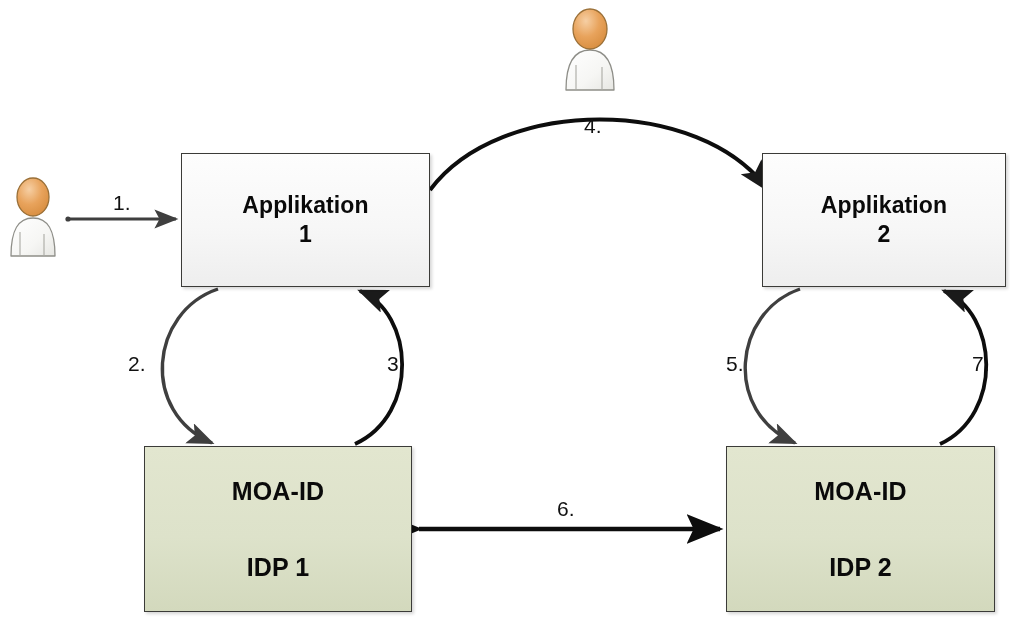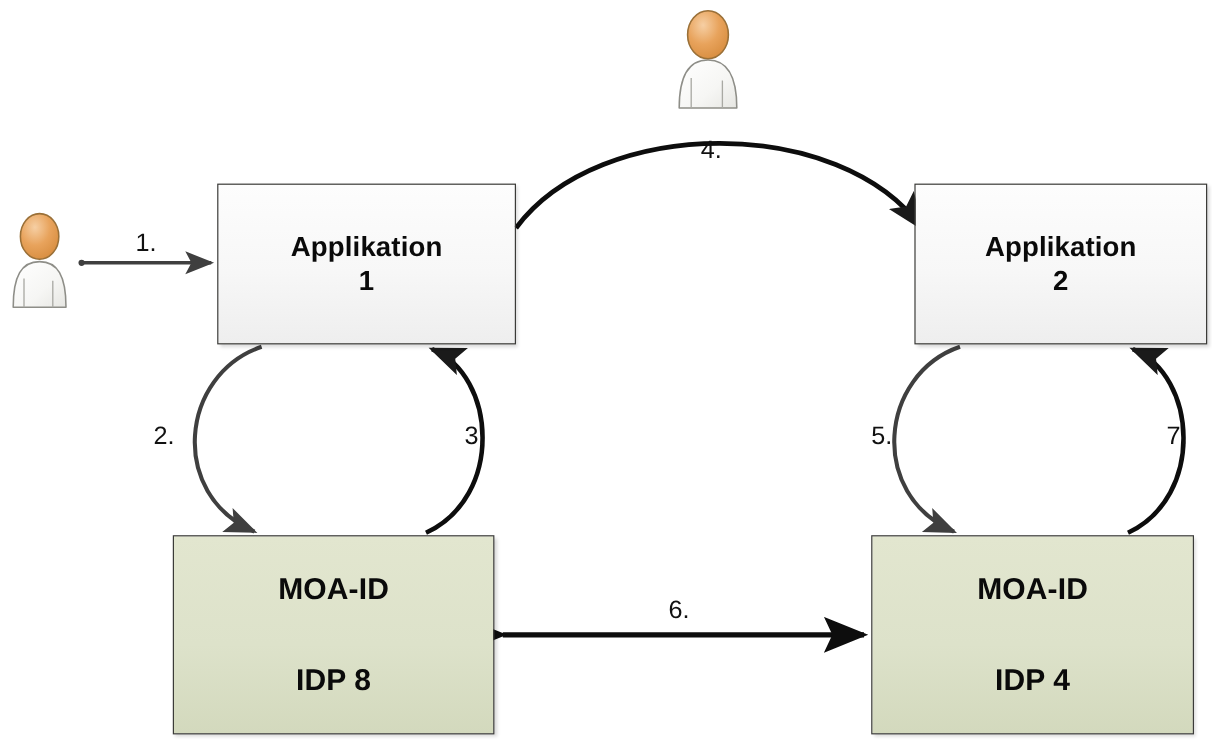--- a/index.html
+++ b/index.html
@@ -159,26 +159,26 @@
     <span class="line">1</span>
   </div>
 
   <div class="node node-app" style="left:762px; top:153px; width:244px; height:134px;">
     <span class="line">Applikation</span>
     <span class="line">2</span>
   </div>
 
   <div class="node node-idp" style="left:144px; top:446px; width:268px; height:166px;">
     <span class="line">MOA-ID</span>
-    <span class="line">IDP 8</span>
+    <span class="line">IDP 1</span>
   </div>
 
   <div class="node node-idp" style="left:726px; top:446px; width:269px; height:166px;">
     <span class="line">MOA-ID</span>
-    <span class="line">IDP 4</span>
+    <span class="line">IDP 2</span>
   </div>
 
   <div class="step-label" style="left:113px; top:192px;">1.</div>
   <div class="step-label" style="left:128px; top:353px;">2.</div>
   <div class="step-label" style="left:387px; top:353px;">3.</div>
   <div class="step-label" style="left:584px; top:115px;">4.</div>
   <div class="step-label" style="left:726px; top:353px;">5.</div>
   <div class="step-label" style="left:557px; top:498px;">6.</div>
   <div class="step-label" style="left:972px; top:353px;">7.</div>
 

